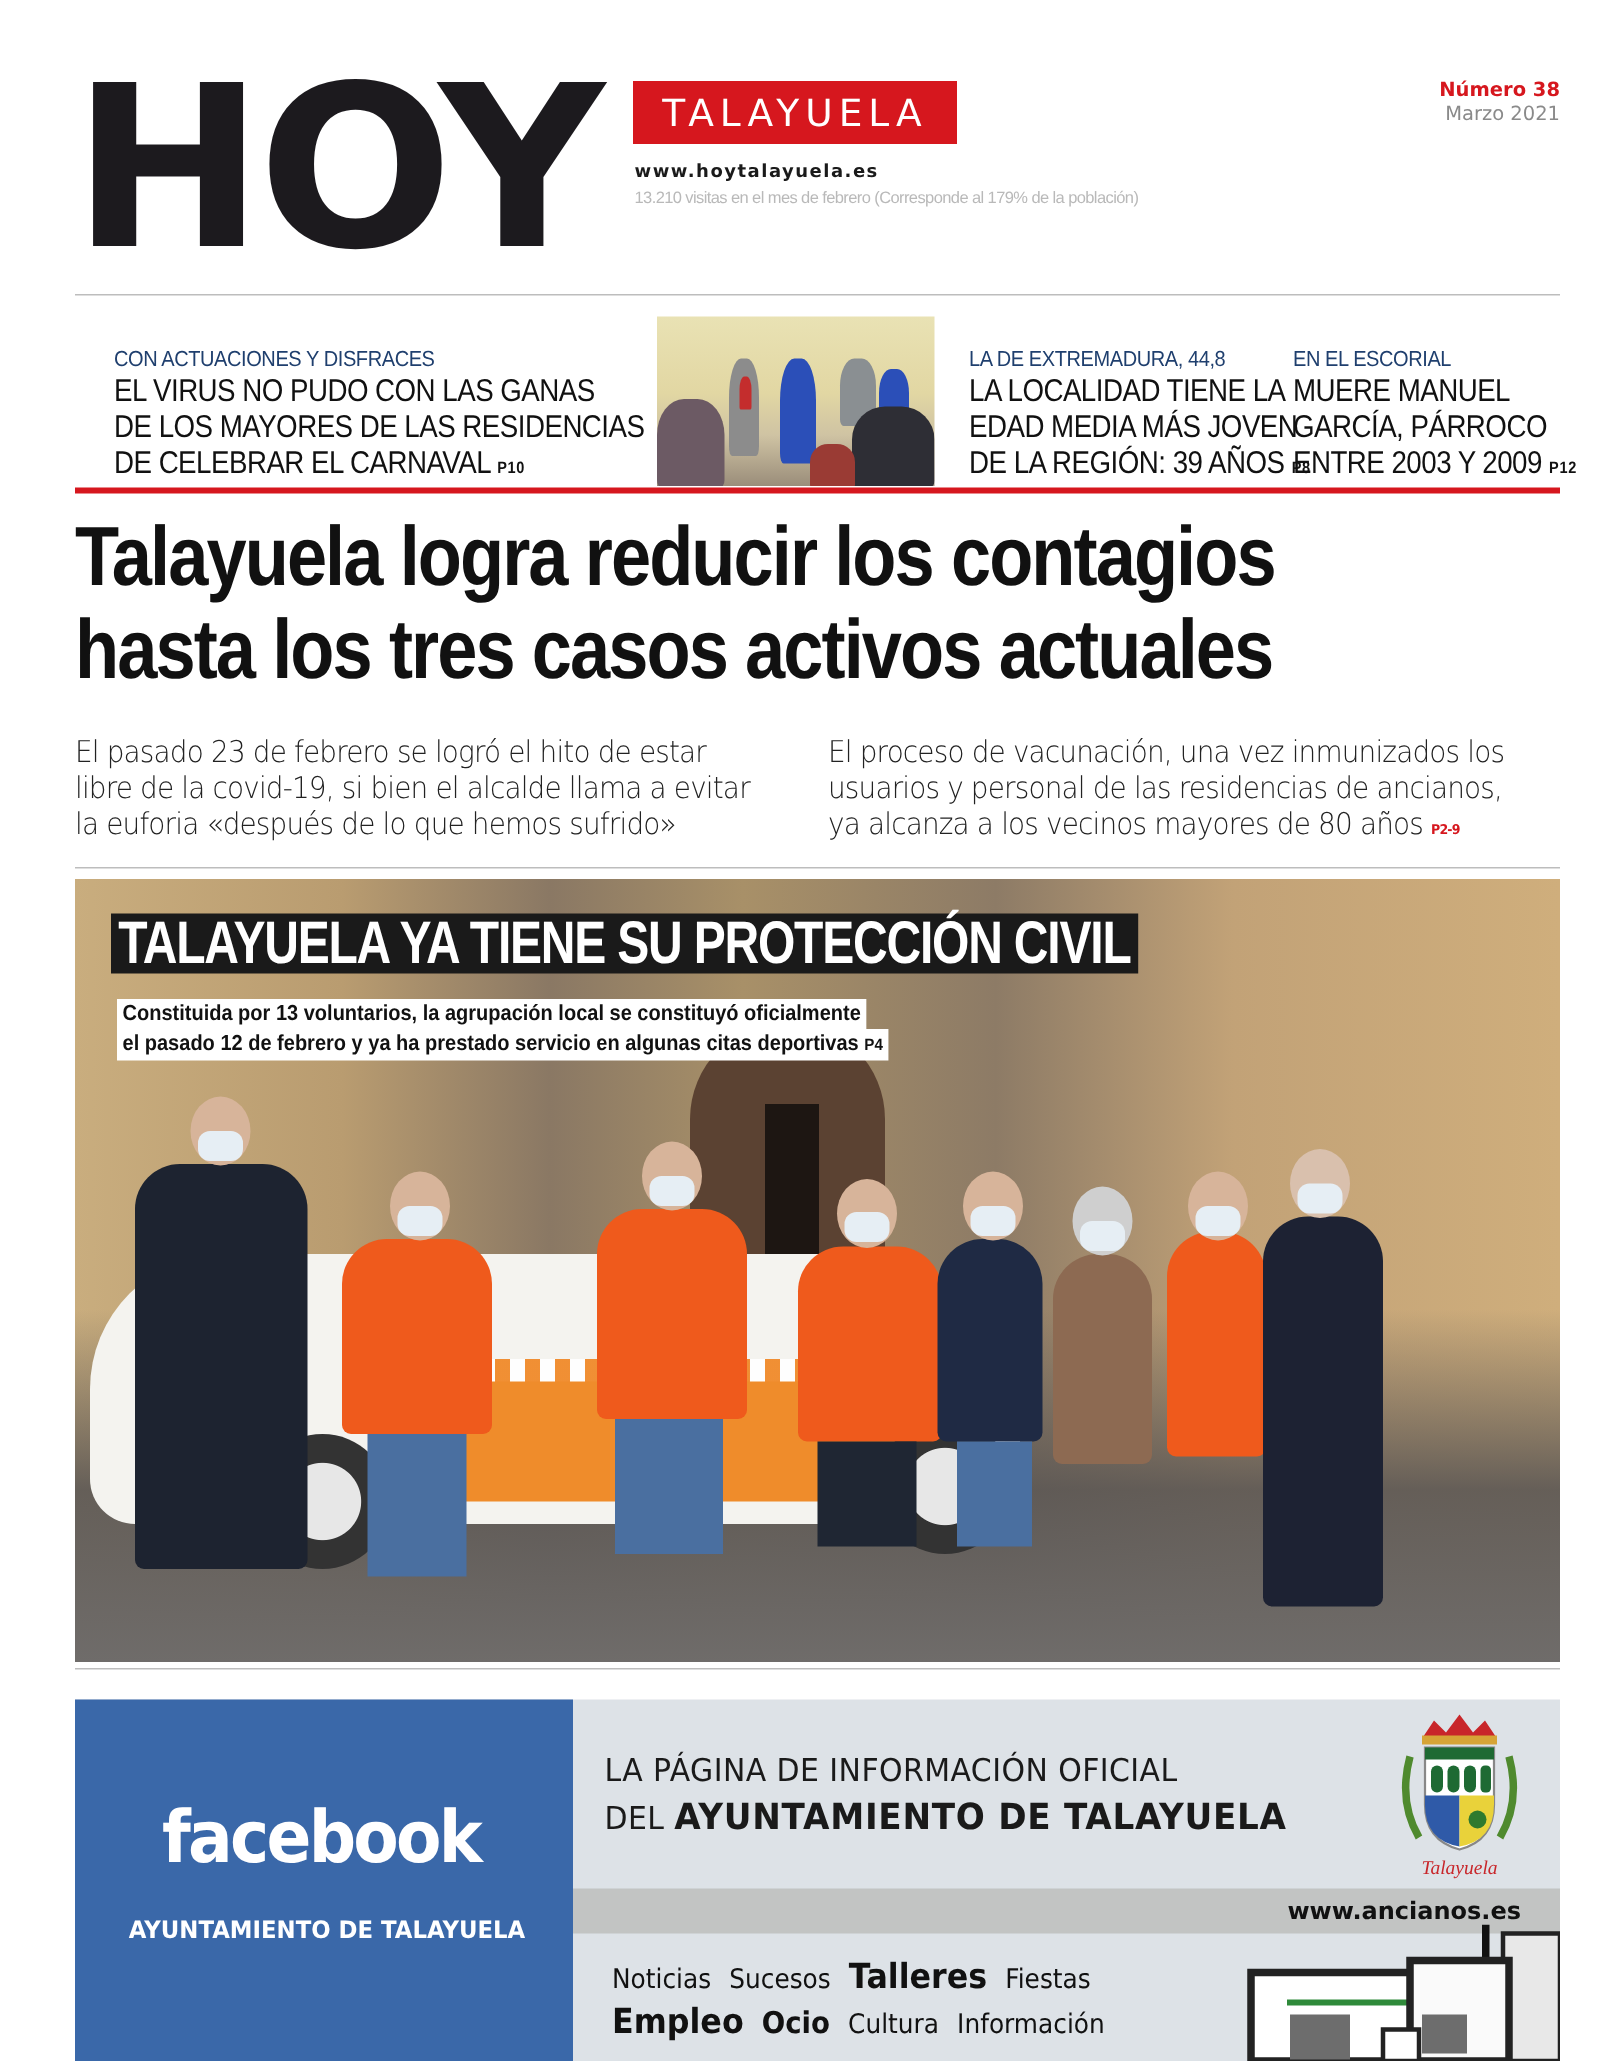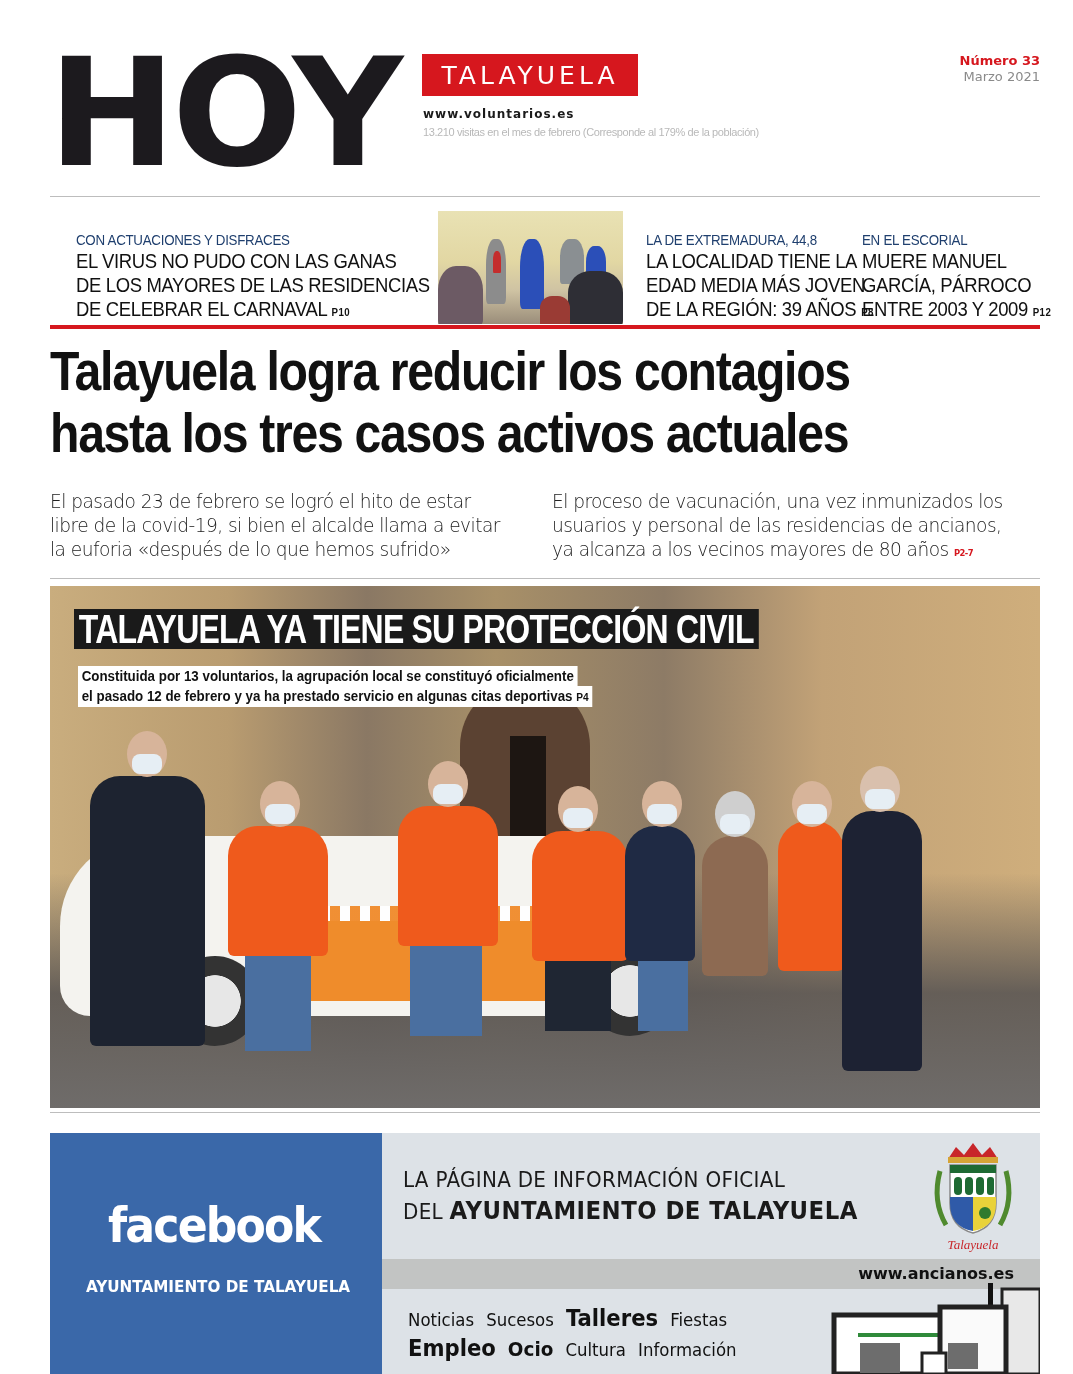--- a/index.html
+++ b/index.html
@@ -160,23 +160,23 @@
   .c-sm { font-size: 18px; }
   .c-md { font-size: 20px; font-weight: bold; }
   .c-lg { font-size: 23px; font-weight: bold; }
   .devices { position: absolute; left: 780px; top: 150px; width: 210px; height: 91px; }
 </style>
 </head>
 <body>
 
 <div class="logo">HOY</div>
 <div class="edition-box">TALAYUELA</div>
-<div class="site-url">www.voluntarios.es</div>
+<div class="site-url">www.hoytalayuela.es</div>
 <div class="visits">13.210 visitas en el mes de febrero (Corresponde al 179% de la población)</div>
-<div class="issue-number">Número 33</div>
+<div class="issue-number">Número 38</div>
 <div class="issue-date">Marzo 2021</div>
 <div class="rule-top"></div>
 
 <div class="teaser teaser-1">
   <div class="kicker">CON ACTUACIONES Y DISFRACES</div>
   <div class="head">EL VIRUS NO PUDO CON LAS GANAS</div>
   <div class="head">DE LOS MAYORES DE LAS RESIDENCIAS</div>
   <div class="head"><span>DE CELEBRAR EL CARNAVAL</span> <span class="pg">P10</span></div>
 </div>
 
@@ -213,21 +213,21 @@
 </div>
 
 <div class="deck deck-left">
   <div>El pasado 23 de febrero se logró el hito de estar</div>
   <div>libre de la covid-19, si bien el alcalde llama a evitar</div>
   <div>la euforia «después de lo que hemos sufrido»</div>
 </div>
 <div class="deck deck-right">
   <div>El proceso de vacunación, una vez inmunizados los</div>
   <div>usuarios y personal de las residencias de ancianos,</div>
-  <div><span>ya alcanza a los vecinos mayores de 80 años</span> <span class="pg">P2-7</span></div>
+  <div><span>ya alcanza a los vecinos mayores de 80 años</span> <span class="pg">P2-9</span></div>
 </div>
 
 <div class="rule-mid"></div>
 
 <div class="photo">
   <div class="door"></div>
   <div class="door-open"></div>
   <div class="car"></div>
   <div class="car-stripe"></div>
   <div class="car-orange"></div>

